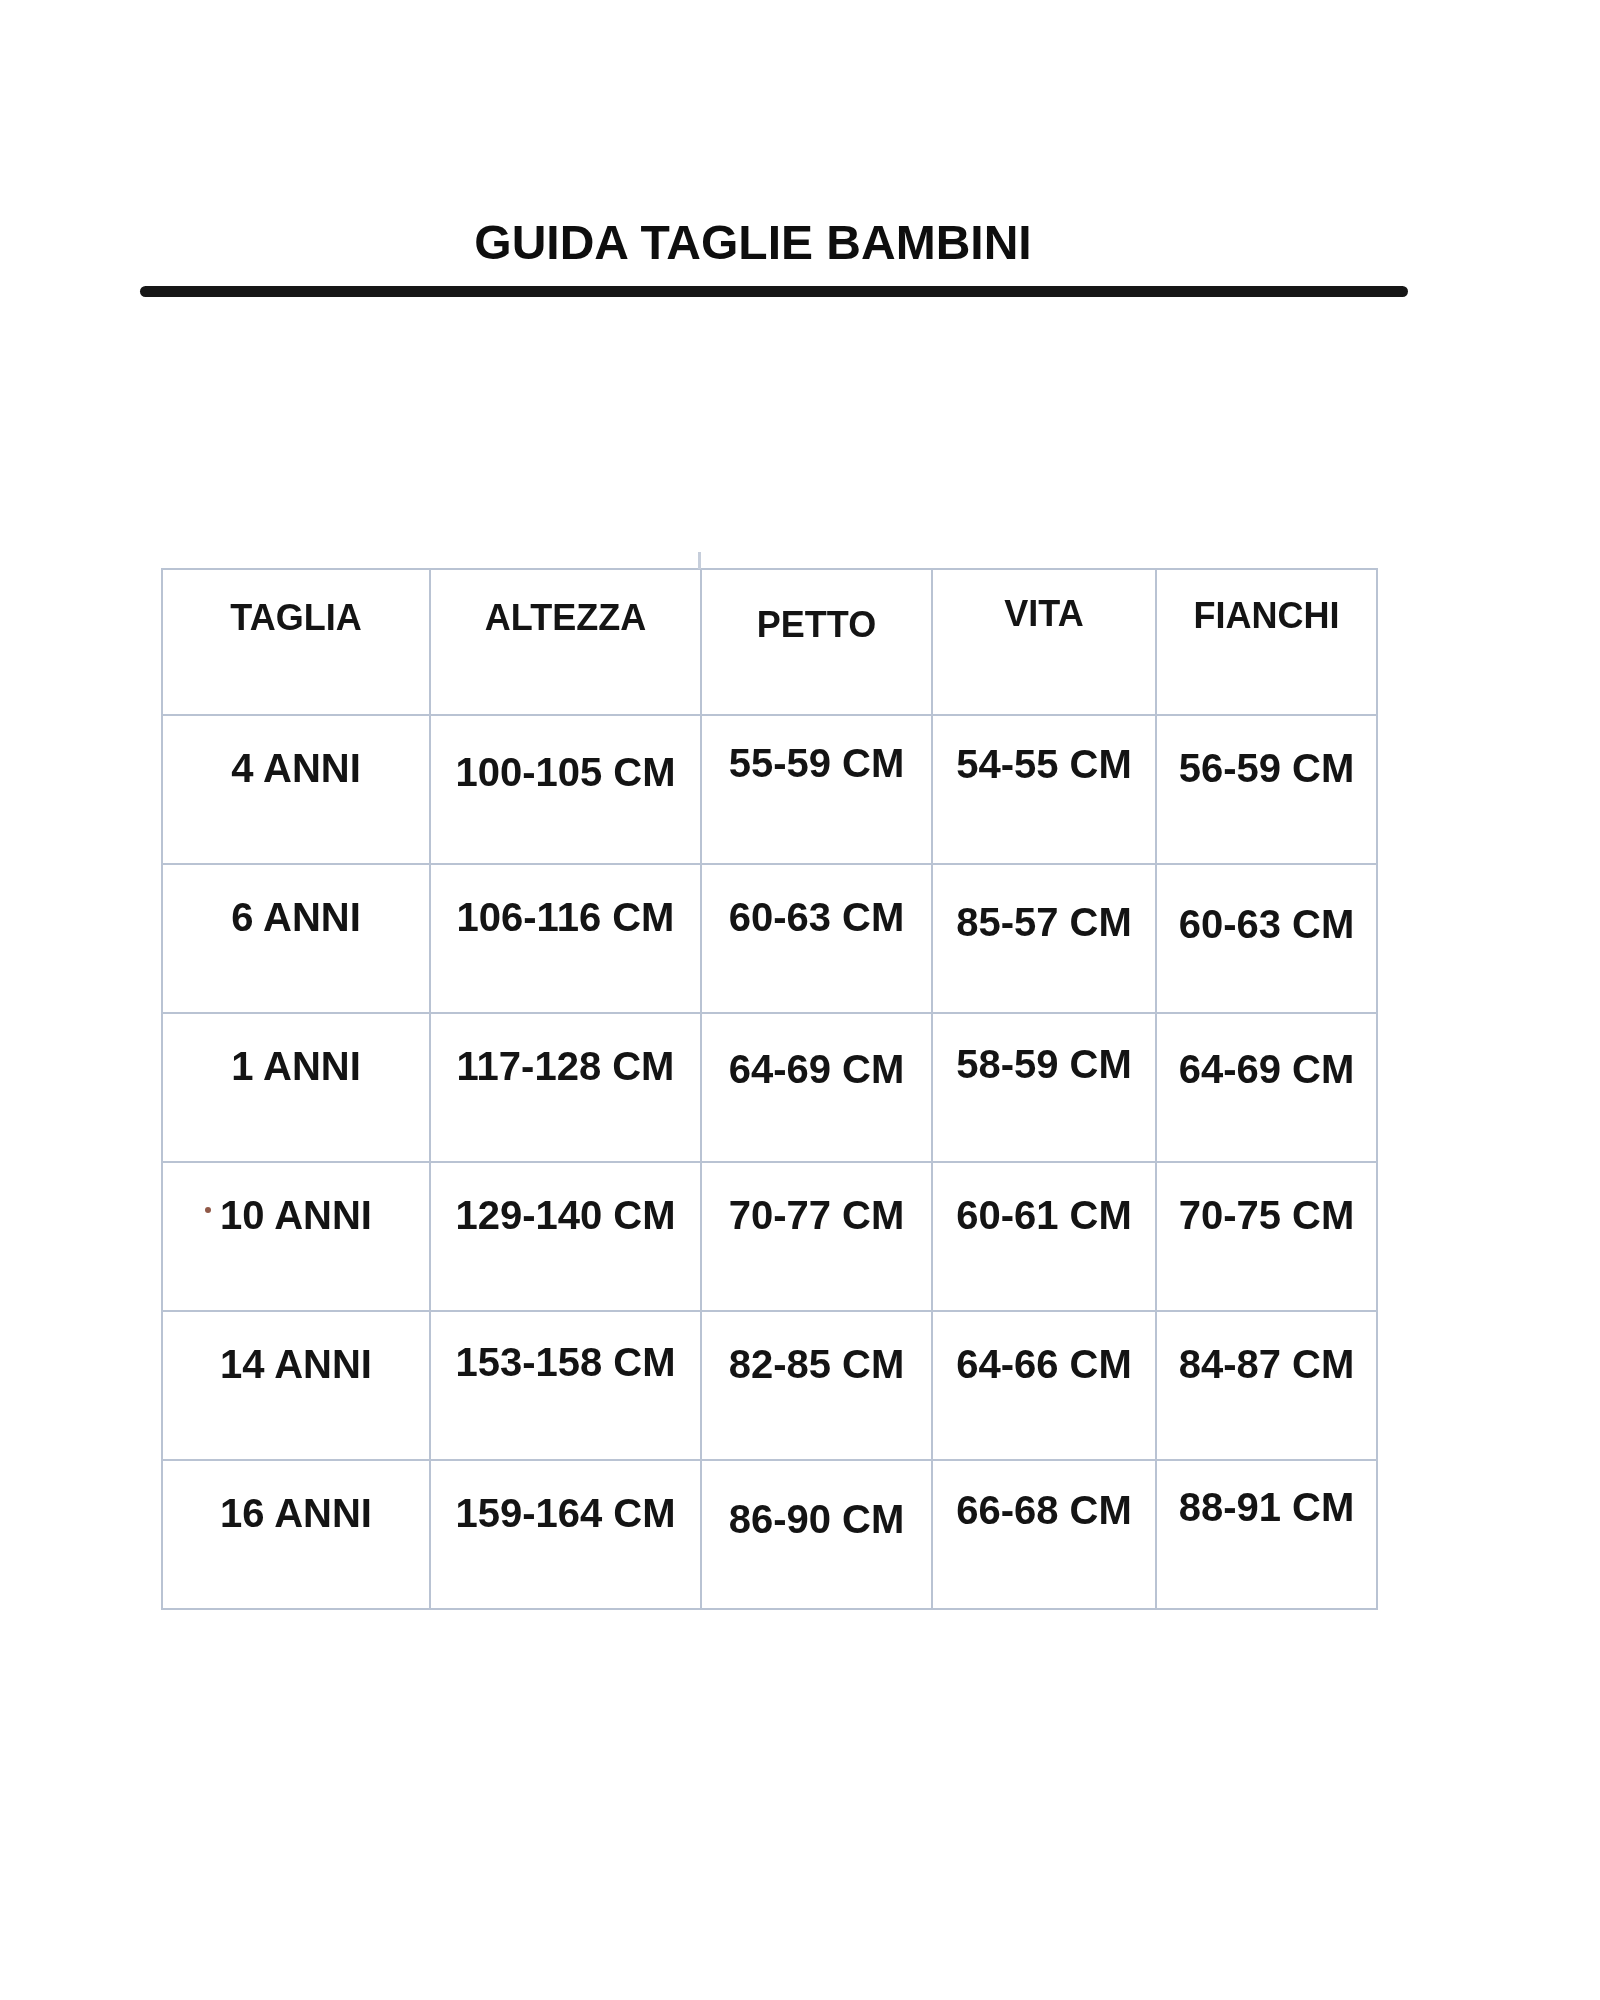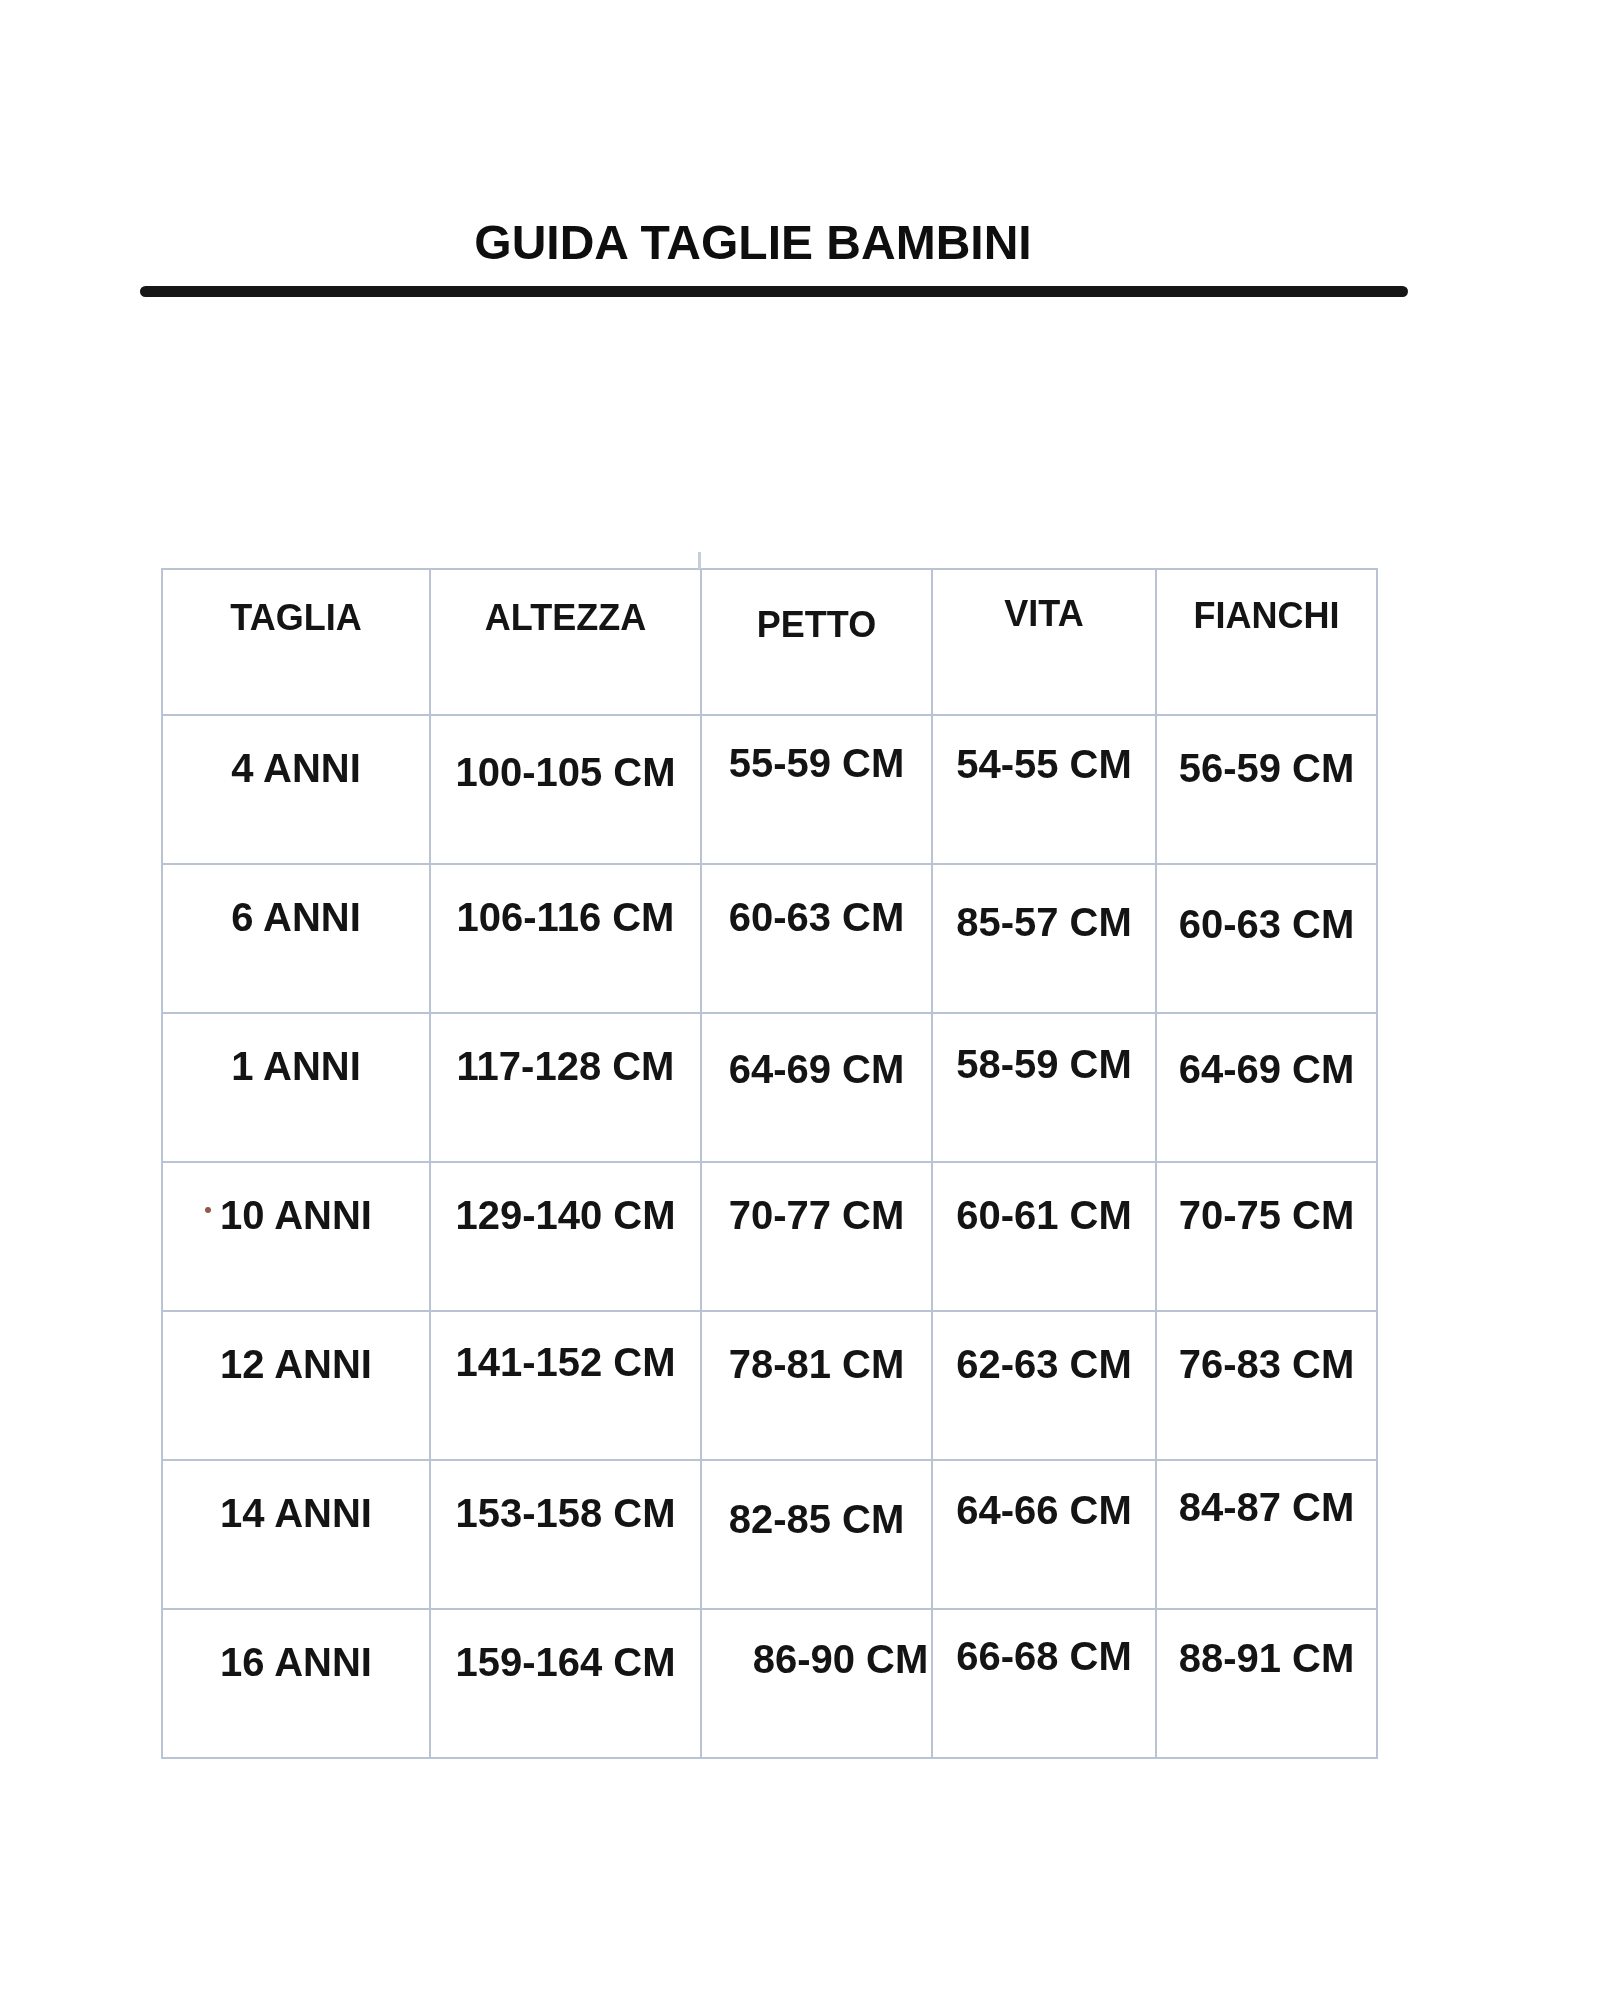--- a/index.html
+++ b/index.html
@@ -159,27 +159,20 @@
             <td><span>64-69 CM</span></td>
           </tr>
           <tr>
             <td><span>10 ANNI</span></td>
             <td><span>129-140 CM</span></td>
             <td><span>70-77 CM</span></td>
             <td><span>60-61 CM</span></td>
             <td><span>70-75 CM</span></td>
           </tr>
           <tr>
-            <td><span>12 ANNI</span></td>
-            <td><span>141-152 CM</span></td>
-            <td><span>78-81 CM</span></td>
-            <td><span>62-63 CM</span></td>
-            <td><span>76-83 CM</span></td>
-          </tr>
-          <tr>
             <td><span>14 ANNI</span></td>
             <td><span>153-158 CM</span></td>
             <td><span>82-85 CM</span></td>
             <td><span>64-66 CM</span></td>
             <td><span>84-87 CM</span></td>
           </tr>
           <tr>
             <td><span>16 ANNI</span></td>
             <td><span>159-164 CM</span></td>
             <td><span>86-90 CM</span></td>

